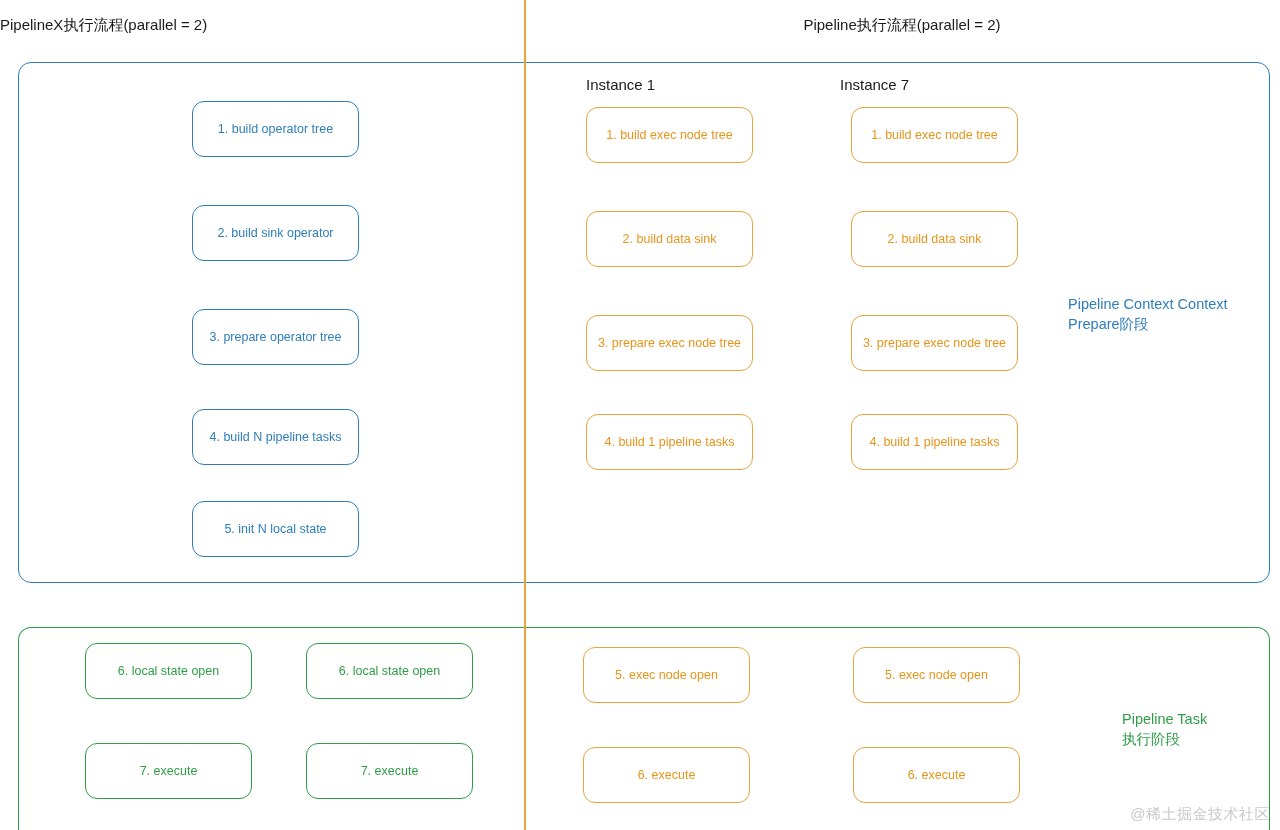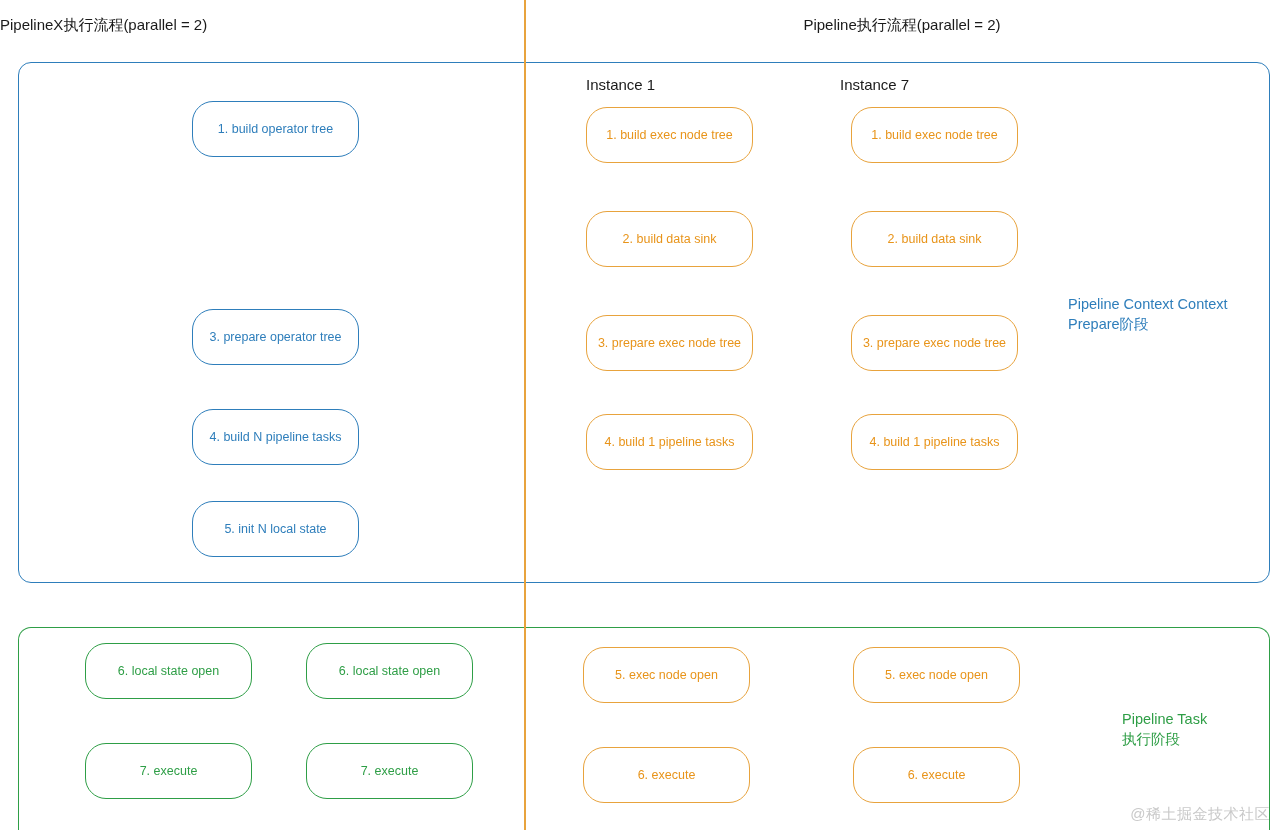--- a/index.html
+++ b/index.html
@@ -67,21 +67,21 @@
     font-size: 15px;
     color: #1a1a1a;
     white-space: nowrap;
     text-align: left;
   }
 
   
   .node {
     position: absolute;
     box-sizing: border-box;
-    border-radius: 21px;
+    border-radius: 12px;
     background: #ffffff;
     display: flex;
     align-items: center;
     justify-content: center;
     font-size: 12.5px;
     line-height: 1.2;
     text-align: center;
     white-space: nowrap;
   }
   .node.blue   { border: 1.5px solid #2E7EBB; color: #2E7EBB; }
@@ -119,20 +119,21 @@
 
   <div id="prepare-phase" class="phase-box"></div>
   <div id="task-phase" class="phase-box"></div>
 
   <div class="divider"></div>
 
   <div class="instance-label" style="left:586px; top:76px; width:178px;">Instance 1</div>
   <div class="instance-label" style="left:840px; top:76px; width:178px;">Instance 7</div>
 
   <div class="node blue" style="left:192px; top:101px;  width:167px; height:56px;">1. build operator tree</div>
+  <div class="node blue" style="left:192px; top:205px; width:167px; height:56px;">2. build sink operator</div>
   <div class="node blue" style="left:192px; top:309px; width:167px; height:56px;">3. prepare operator tree</div>
   <div class="node blue" style="left:192px; top:409px; width:167px; height:56px;">4. build N pipeline tasks</div>
   <div class="node blue" style="left:192px; top:501px; width:167px; height:56px;">5. init N local state</div>
 
   <div class="node orange" style="left:586px; top:107px; width:167px; height:56px;">1. build exec node tree</div>
   <div class="node orange" style="left:586px; top:211px; width:167px; height:56px;">2. build data sink</div>
   <div class="node orange" style="left:586px; top:315px; width:167px; height:56px;">3. prepare exec node tree</div>
   <div class="node orange" style="left:586px; top:414px; width:167px; height:56px;">4. build 1 pipeline tasks</div>
 
   <div class="node orange" style="left:851px; top:107px; width:167px; height:56px;">1. build exec node tree</div>

